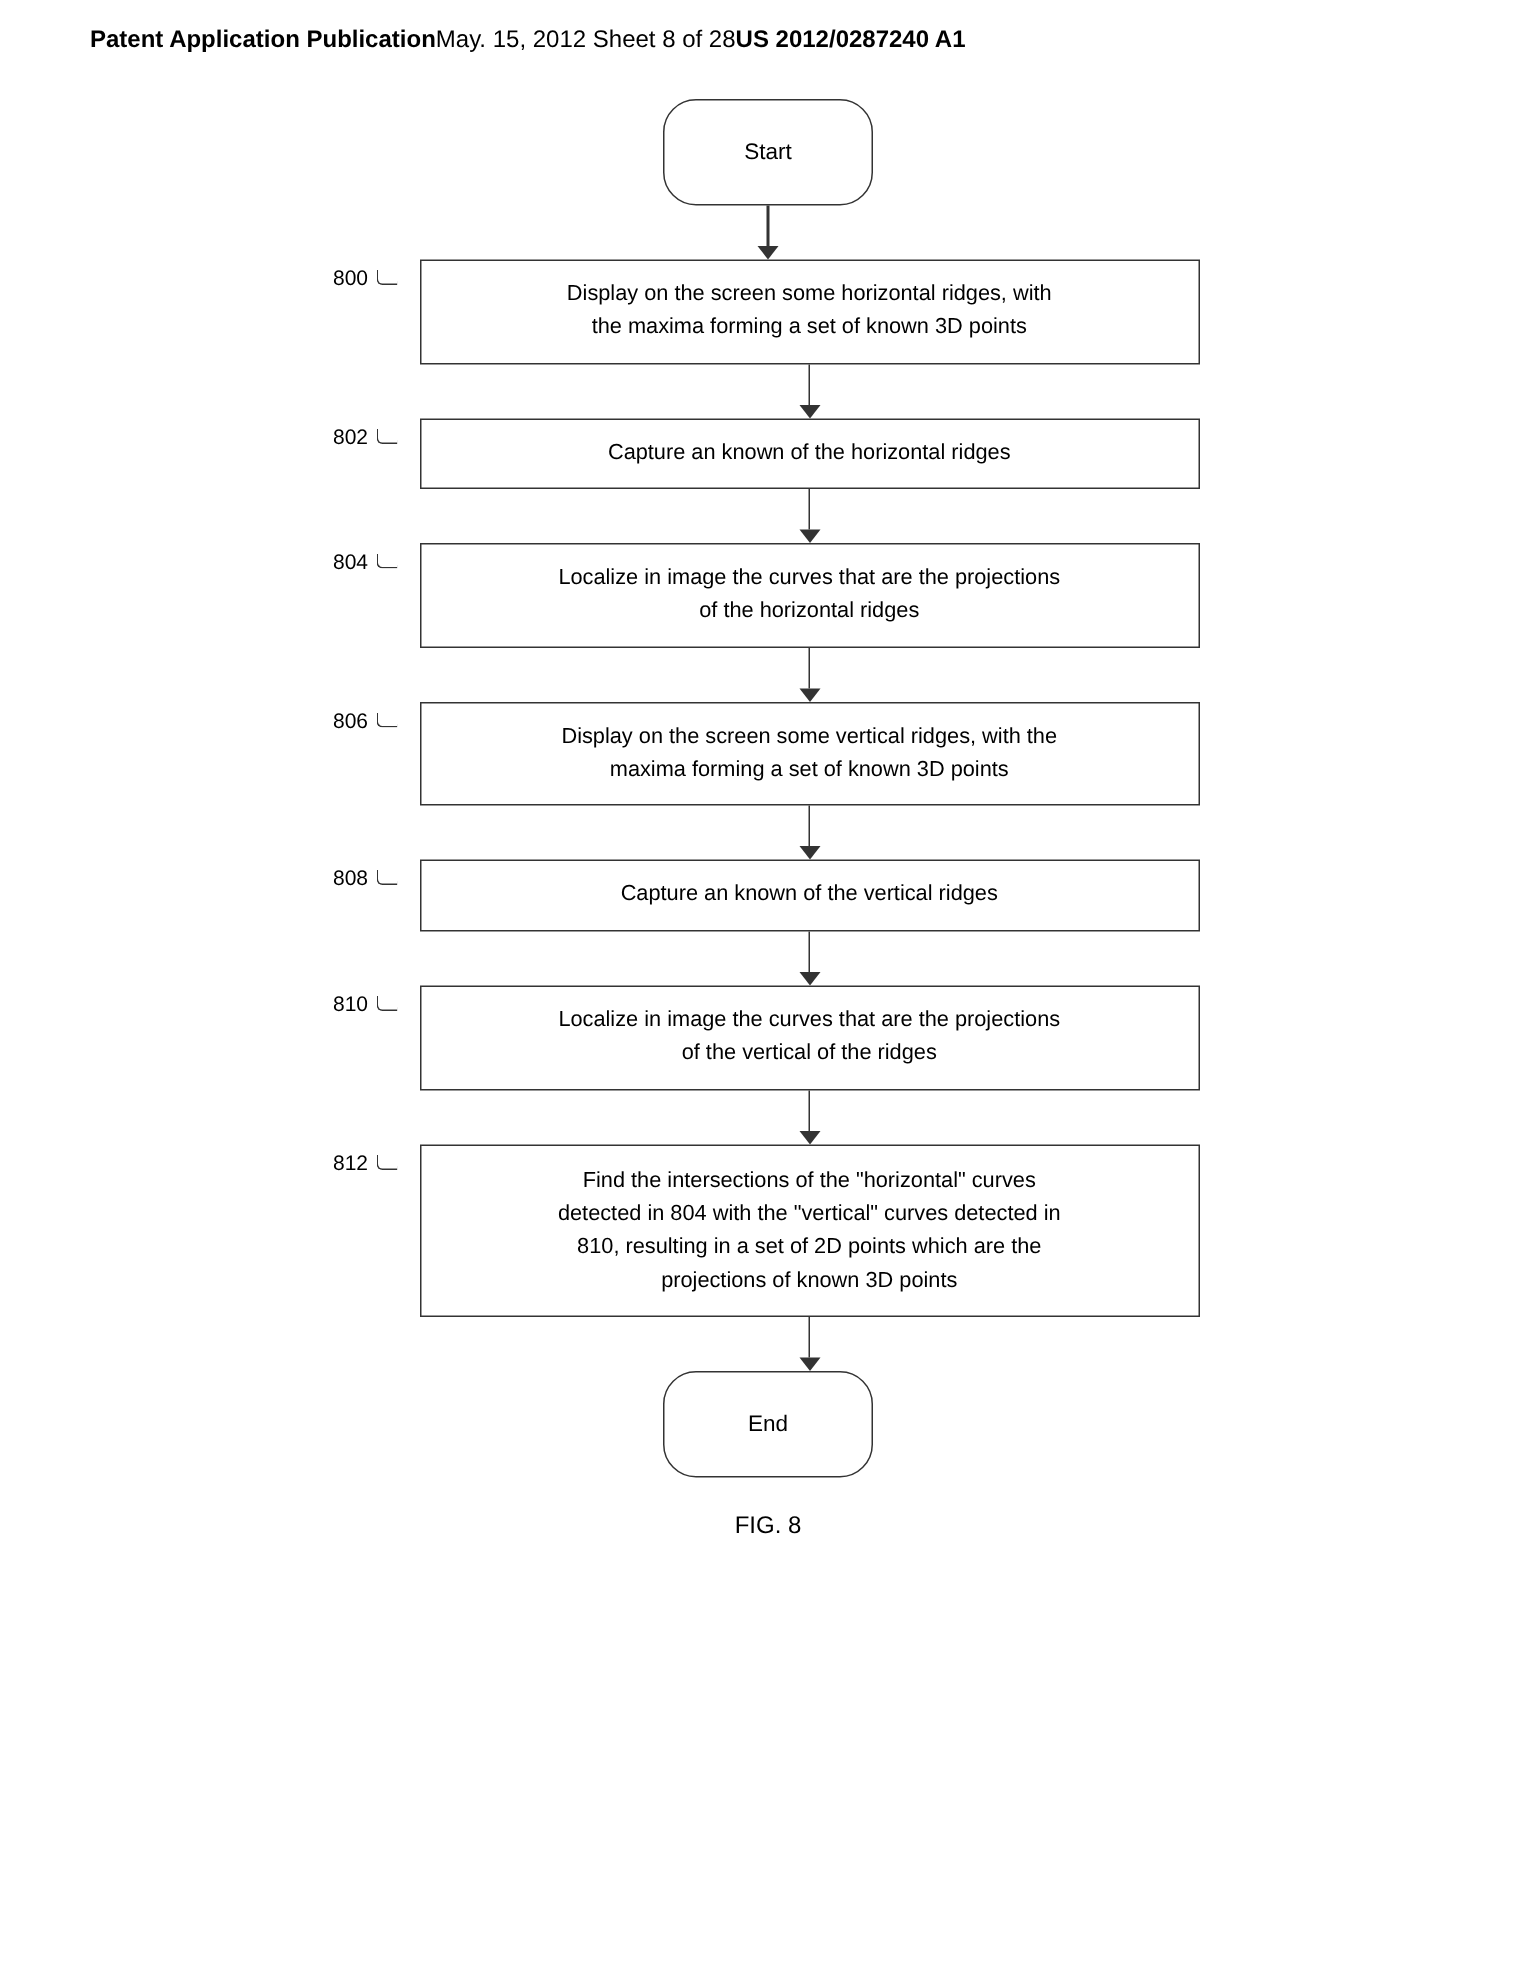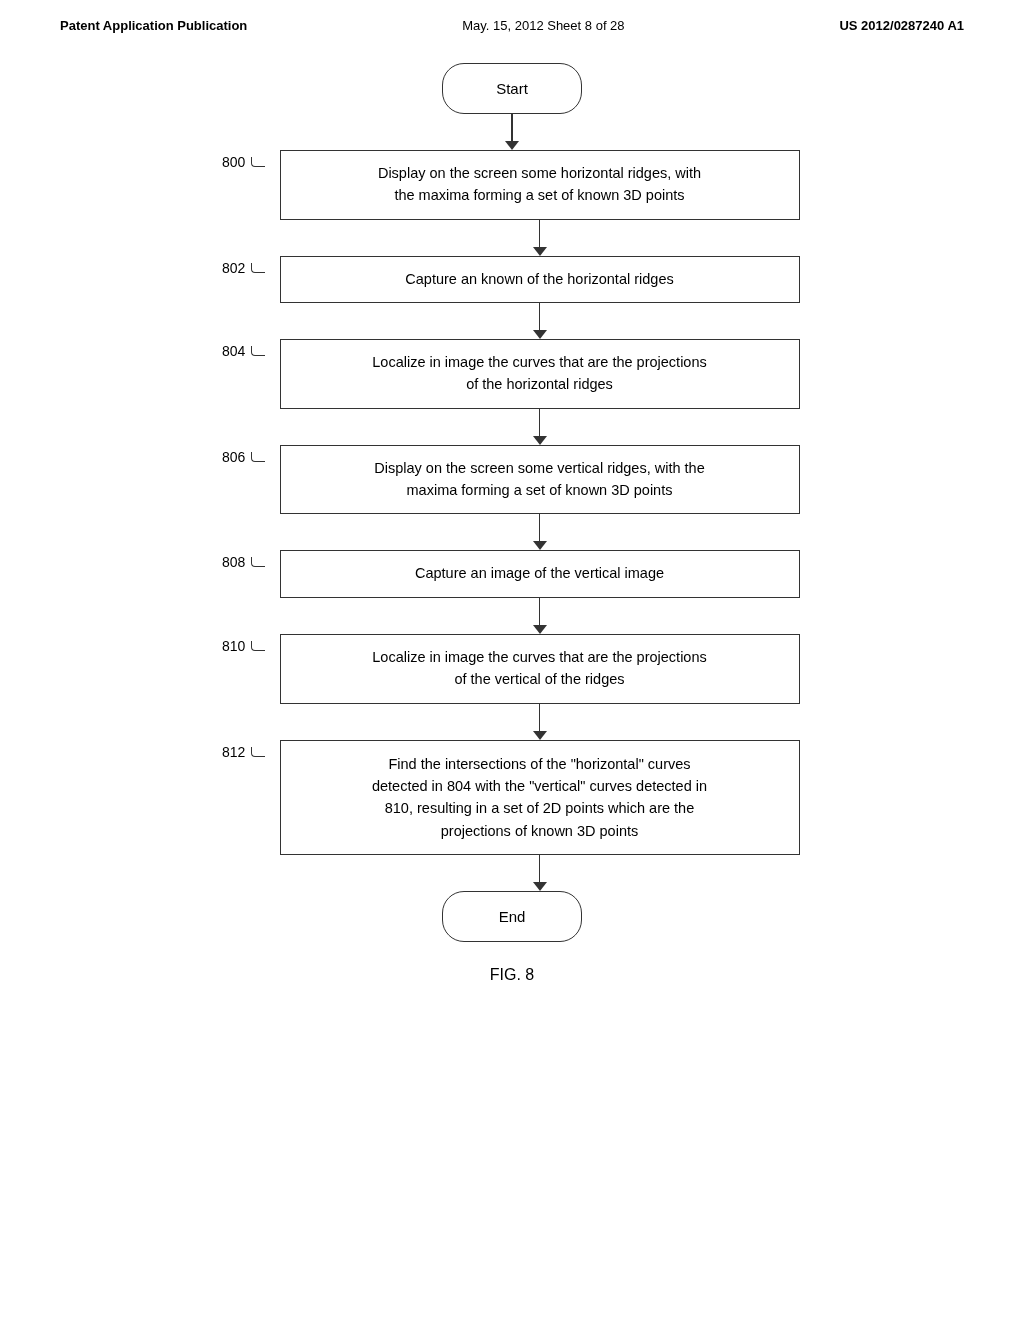--- a/index.html
+++ b/index.html
@@ -7,42 +7,41 @@
       width: 1024px;
       min-height: 1320px;
       background: #fff;
       font-family: Arial, sans-serif;
       font-size: 14px;
       color: #000;
     }
 
     .header {
       display: flex;
-      justify-content: space-between;
       padding: 18px 60px 10px 60px;
-      font-size: 13px;
+      font-size: 16px;
       font-weight: bold;
     }
 
     .header-left { font-weight: bold; }
     .header-center { font-weight: normal; }
     .header-right { font-weight: bold; }
 
     .diagram-container {
       display: flex;
       flex-direction: column;
       align-items: center;
       padding: 20px 0 30px 0;
     }
 
     
     .terminal-box {
       border: 1.5px solid #333;
       border-radius: 22px;
-      padding: 16px 36px;
+      padding: 26px 36px;
       text-align: center;
       font-size: 15px;
       min-width: 140px;
       background: #fff;
     }
 
     
     .process-box {
       border: 1.5px solid #333;
       padding: 12px 36px;
@@ -208,21 +207,21 @@
       <div class="arrow-down"></div>
     </div>
   </div>
 
   <div class="step-label-container">
     <div class="step-label-left">
       808 <span class="step-tick"></span>
     </div>
     <div class="step-box-wrapper">
       <div class="process-box">
-        Capture an image of the vertical image
+        Capture an known of the vertical ridges
       </div>
     </div>
   </div>
 
   <div style="display:flex;align-items:center;width:580px;">
     <div style="width:55px;flex-shrink:0;"></div>
     <div style="flex:1;display:flex;justify-content:center;">
       <div class="arrow-down"></div>
     </div>
   </div>

